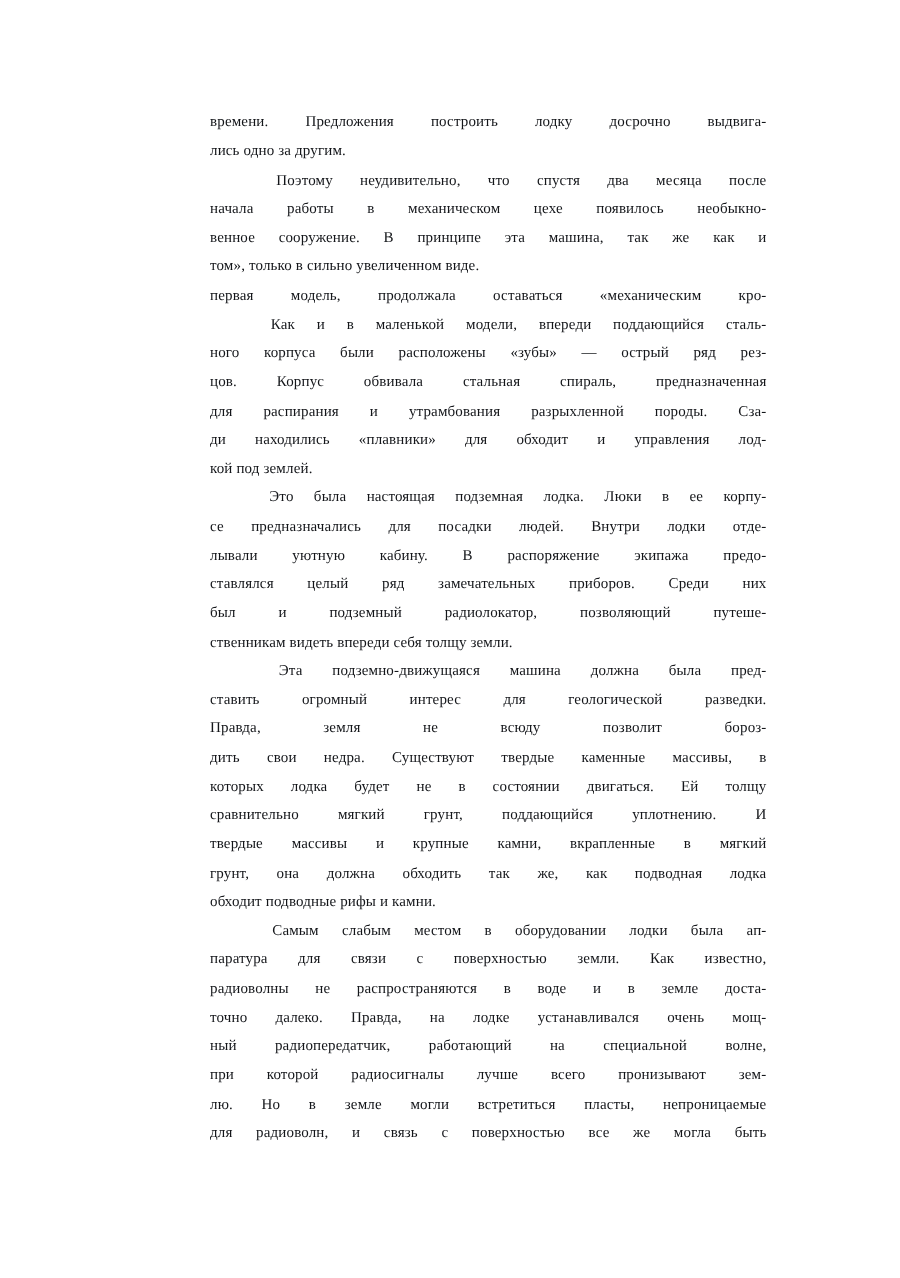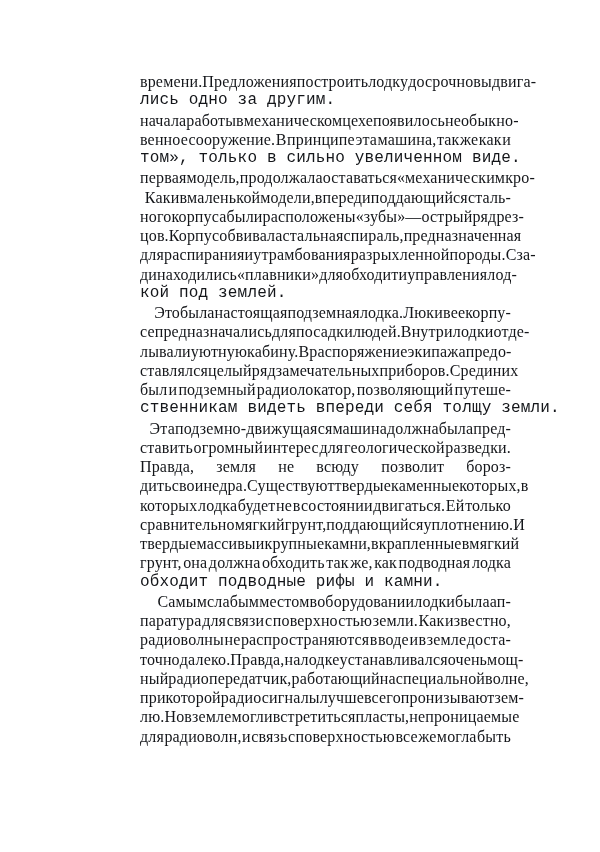--- a/index.html
+++ b/index.html
@@ -26,21 +26,21 @@
   #text-column {
     position: absolute;
     left: 140px;
     top: 72px;
     width: 371px;
   }
   .para {
     margin: 0;
     padding: 0;
     color: #14161a;
-    font-size: 16px;
+    font-size: 10px;
     line-height: 19.25px;
     text-align: justify;
     text-justify: inter-word;
     letter-spacing: 0.01em;
   }
   .line {
     display: block;
     white-space: pre;
   }
   
@@ -48,21 +48,20 @@
     display: flex;
     justify-content: space-between;
     white-space: normal;
   }
   .line.just > span {
     white-space: pre;
   }
   .line.last {
     display: block;
     white-space: pre;
-    font-family: Liberation Mono, monospace;
   }
   .indent {
     display: inline-block;
     width: 26px;
   }
 </style>
 </head>
 <body>
 
 <div id="page">
@@ -72,20 +71,30 @@
           <span>времени.</span>
           <span>Предложения</span>
           <span>построить</span>
           <span>лодку</span>
           <span>досрочно</span>
           <span>выдвига-</span>
         </span>
         <span class="line last">лись одно за другим.</span>
       </p>
       <p class="para">
+        <span class="line just">
+          <span class="indent"></span>
+          <span>Поэтому</span>
+          <span>неудивительно,</span>
+          <span>что</span>
+          <span>спустя</span>
+          <span>два</span>
+          <span>месяца</span>
+          <span>после</span>
+        </span>
         <span class="line just">
           <span>начала</span>
           <span>работы</span>
           <span>в</span>
           <span>механическом</span>
           <span>цехе</span>
           <span>появилось</span>
           <span>необыкно-</span>
         </span>
         <span class="line just">
@@ -239,33 +248,33 @@
           <span>позволит</span>
           <span>бороз-</span>
         </span>
         <span class="line just">
           <span>дить</span>
           <span>свои</span>
           <span>недра.</span>
           <span>Существуют</span>
           <span>твердые</span>
           <span>каменные</span>
-          <span>которых,</span>
+          <span>массивы,</span>
           <span>в</span>
         </span>
         <span class="line just">
           <span>которых</span>
           <span>лодка</span>
           <span>будет</span>
           <span>не</span>
           <span>в</span>
           <span>состоянии</span>
           <span>двигаться.</span>
           <span>Ей</span>
-          <span>только</span>
+          <span>толщу</span>
         </span>
         <span class="line just">
           <span>сравнительно</span>
           <span>мягкий</span>
           <span>грунт,</span>
           <span>поддающийся</span>
           <span>уплотнению.</span>
           <span>И</span>
         </span>
         <span class="line just">

